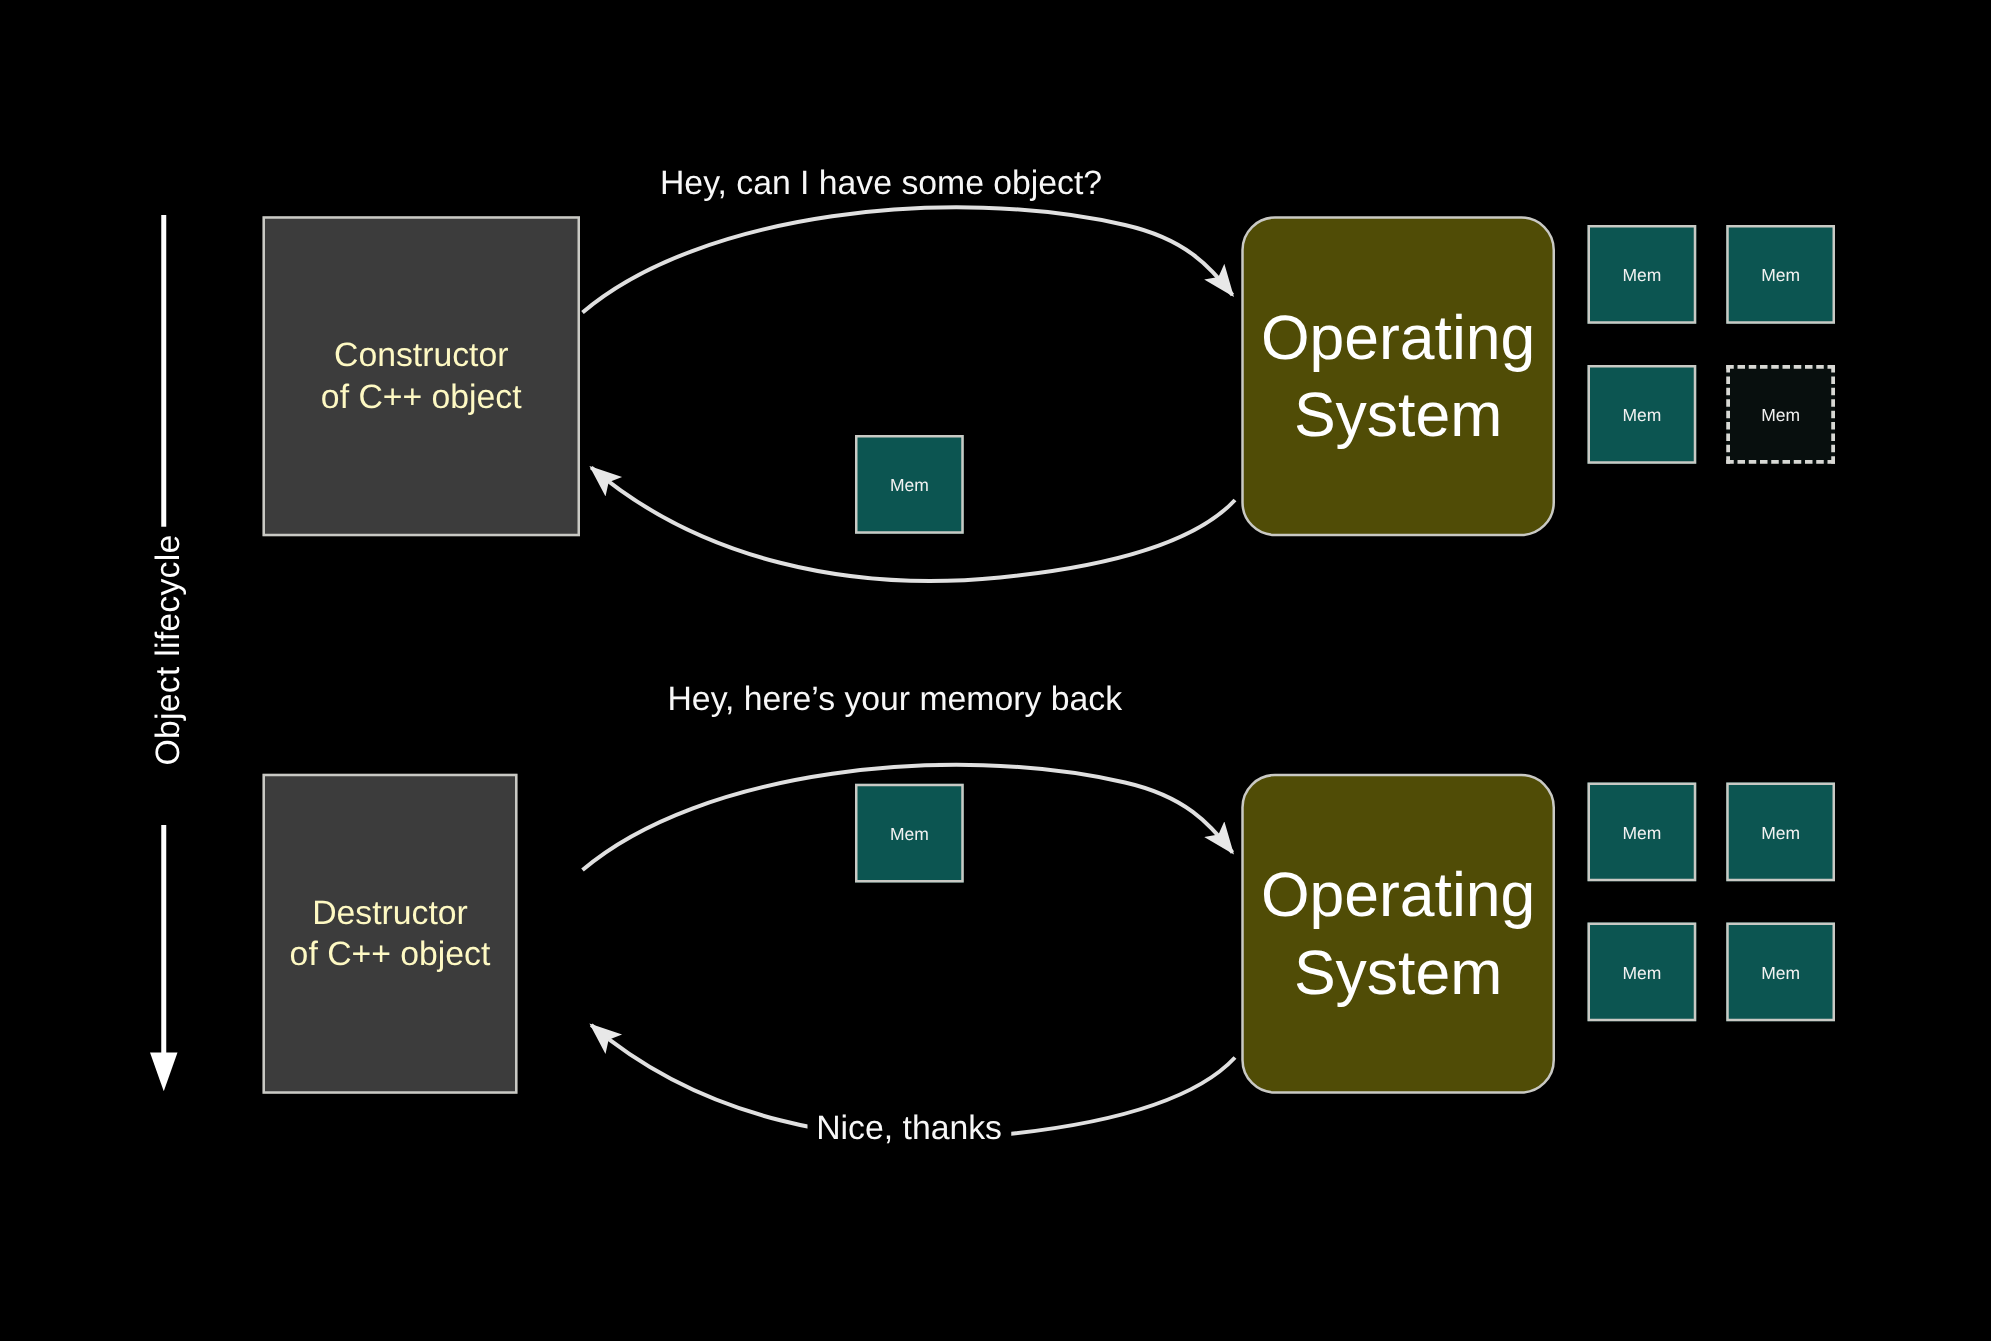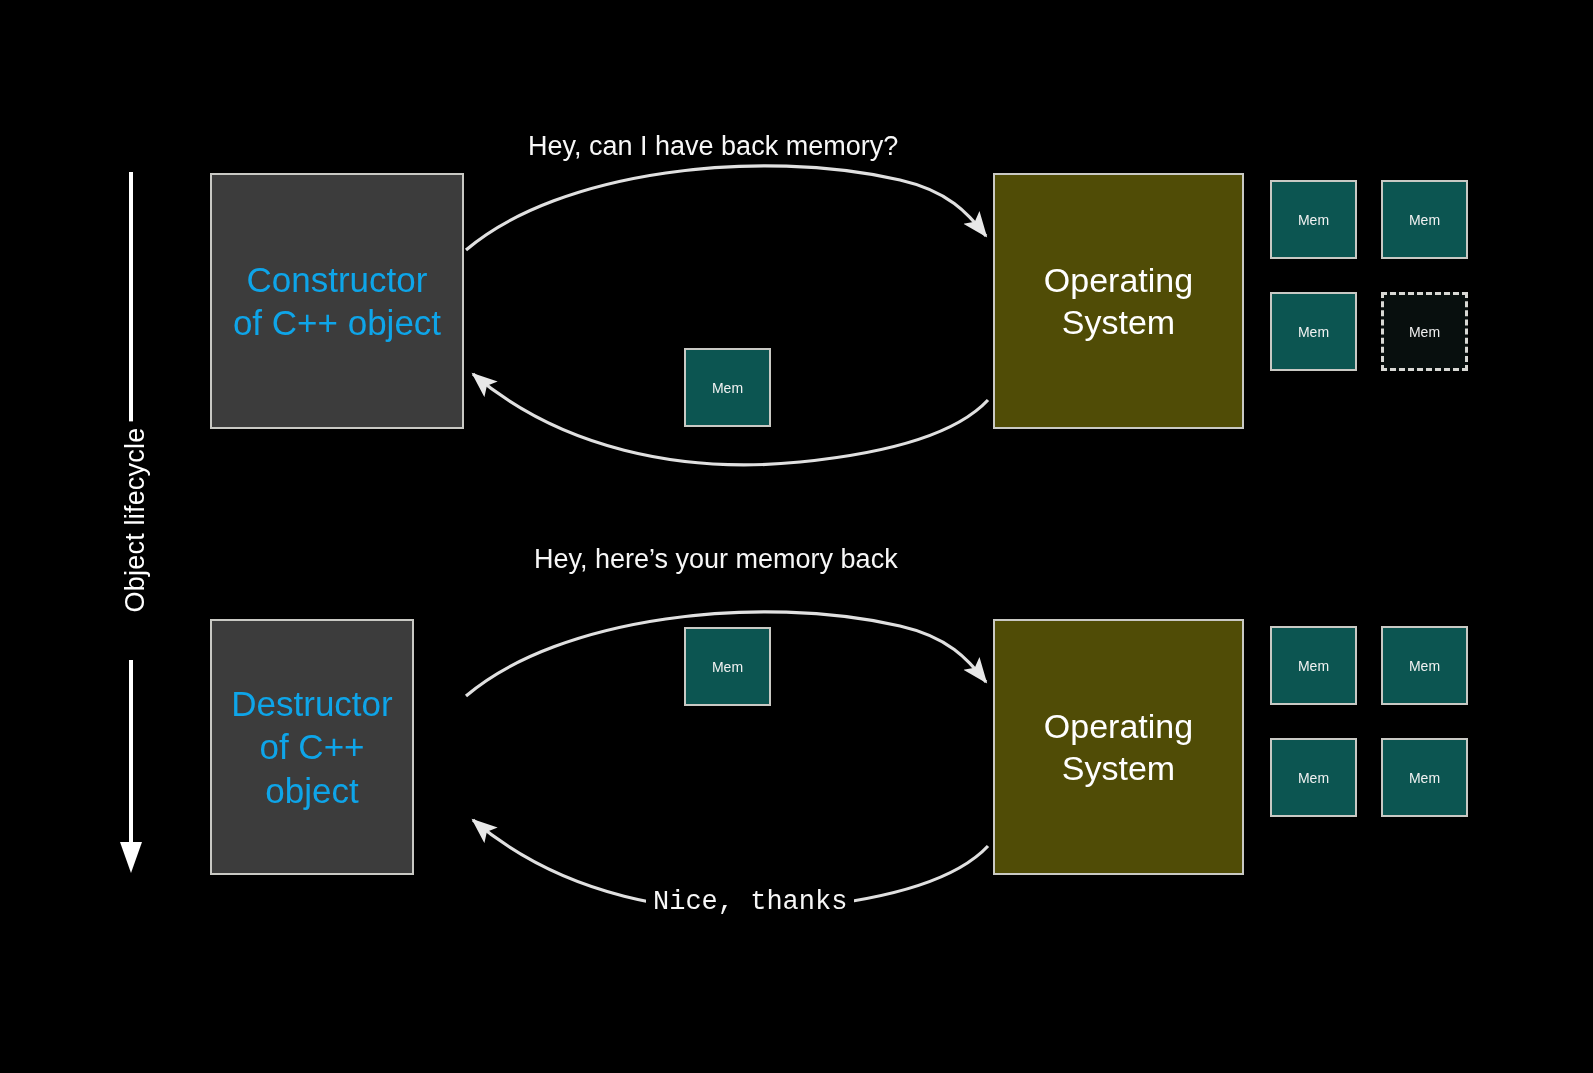--- a/index.html
+++ b/index.html
@@ -51,27 +51,28 @@
     border: 2px solid #c9c9c4;
     display: flex;
     align-items: center;
     justify-content: center;
     text-align: center;
     line-height: 1.24;
     z-index: 2;
   }
   .node-obj {
     background: #3c3c3c;
-    font-size: 35px;
-    color: #0ea5e9;
+    font-size: 27px;
+    color: #fef9c3;
   }
   .node-os {
     background: #504c06;
-    font-size: 34px;
+    font-size: 50px;
     color: #ffffff;
+    border-radius: 27px;
   }
   .mem {
     position: absolute;
     box-sizing: border-box;
     background: #0c5551;
     border: 2px solid #c9c9c4;
     display: flex;
     align-items: center;
     justify-content: center;
     font-size: 14px;
@@ -142,21 +143,21 @@
     </div>
   </div>
 
   <div class="node node-os" style="left:993px; top:173px; width:251px; height:256px;">
     <div>
       <div>Operating</div>
       <div>System</div>
     </div>
   </div>
 
-  <div class="speech" style="left:521px; top:130px;">Hey, can I have back memory?</div>
+  <div class="speech" style="left:521px; top:130px;">Hey, can I have some object?</div>
 
 
   <div class="mem" style="left:684px; top:348px; width:87px; height:79px;">
     <span>Mem</span>
   </div>
 
   <div class="mem" style="left:1270px; top:180px; width:87px; height:79px;">
     <span>Mem</span>
   </div>
   <div class="mem" style="left:1381px; top:180px; width:87px; height:79px;">
@@ -178,21 +179,21 @@
 
   <div class="node node-os" style="left:993px; top:619px; width:251px; height:256px;">
     <div>
       <div>Operating</div>
       <div>System</div>
     </div>
   </div>
 
   <div class="speech" style="left:527px; top:543px;">Hey, here’s your memory back</div>
 
-  <div class="speech" style="left:646px; top:886px;font-family:Liberation Mono, monospace;">Nice, thanks</div>
+  <div class="speech" style="left:646px; top:886px;">Nice, thanks</div>
 
   <div class="mem" style="left:684px; top:627px; width:87px; height:79px;">
     <span>Mem</span>
   </div>
 
   <div class="mem" style="left:1270px; top:626px; width:87px; height:79px;">
     <span>Mem</span>
   </div>
   <div class="mem" style="left:1381px; top:626px; width:87px; height:79px;">
     <span>Mem</span>

